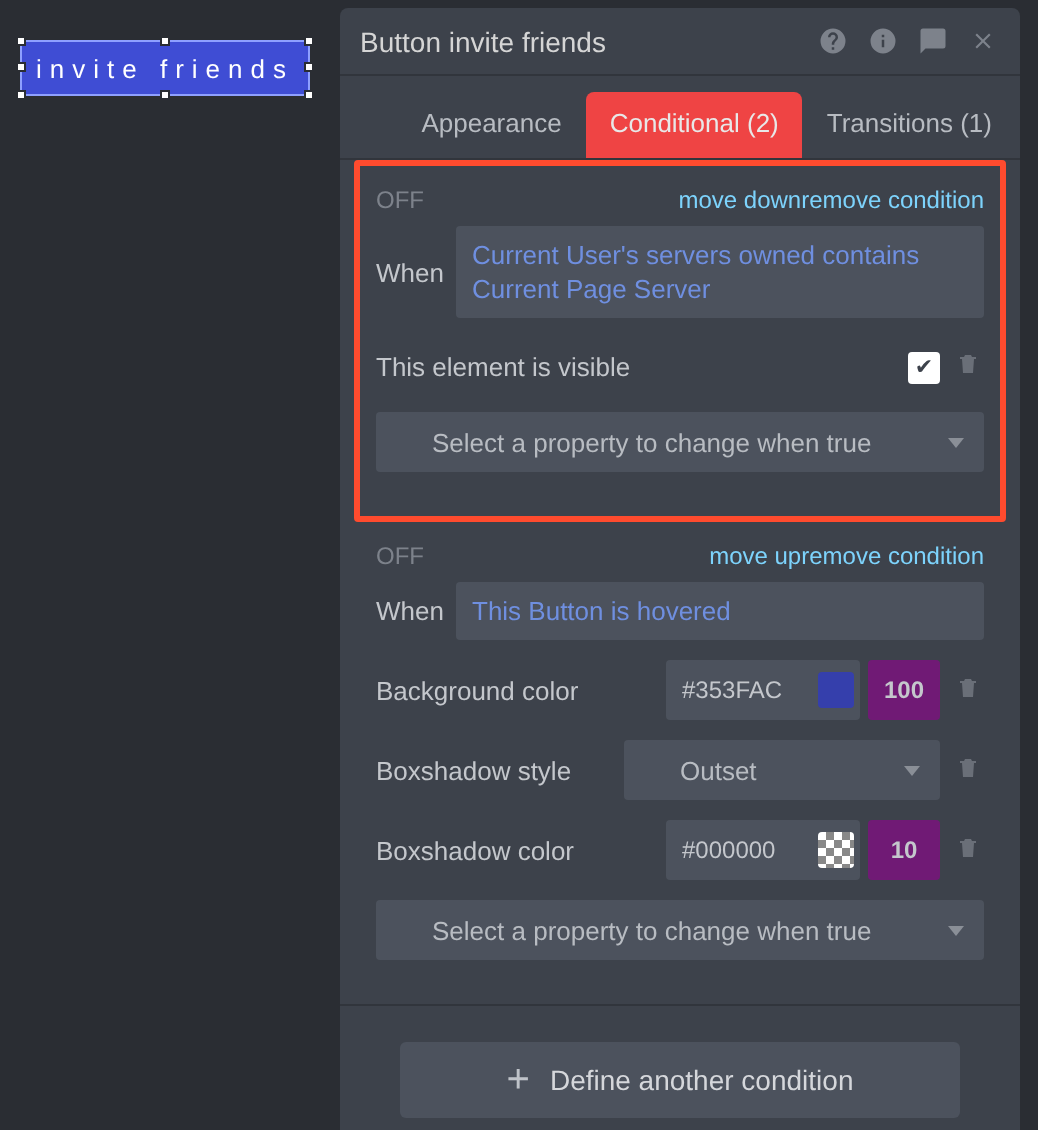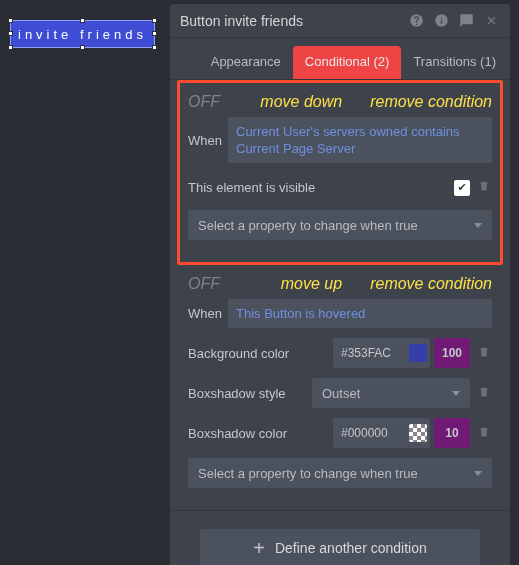--- a/index.html
+++ b/index.html
@@ -94,28 +94,27 @@
     padding: 10px 8px 12px 8px;
     position: relative;
   }
   .highlight {
     border: 3px solid #ff4b2e;
     border-radius: 2px;
     margin: 0 -3px;
   }
   .cond-head {
     display: flex;
-    font-size: 16px;
+    font-size: 12px;
     color: #7d828b;
     margin-bottom: 6px;
-    font-style: italic;
   }
   .ch-off { flex: 0 0 40px; }
   .ch-sp { flex: 1; }
-  .ch-link { color: #fde047; margin-left: 28px; cursor: pointer; }
+  .ch-link { color: #7dd3fc; margin-left: 0; cursor: pointer; }
   .row {
     display: flex;
     align-items: center;
     margin-bottom: 10px;
   }
   .row-label {
     width: 110px;
     color: #c4c7cc;
     font-size: 13px;
     flex-shrink: 0;
@@ -163,21 +162,21 @@
     cursor: pointer;
   }
   .trash svg { fill: #6a6f78; }
   .dropdown {
     flex: 1;
     background: #4c525d;
     height: 30px;
     border-radius: 2px;
     display: flex;
     align-items: center;
-    padding: 0 10px;
+    padding: 0 28px;
     color: #b8bcc2;
     font-size: 13px;
     position: relative;
   }
   .dd-arrow {
     position: absolute;
     right: 10px;
     width: 0; height: 0;
     border-left: 4px solid transparent;
     border-right: 4px solid transparent;

